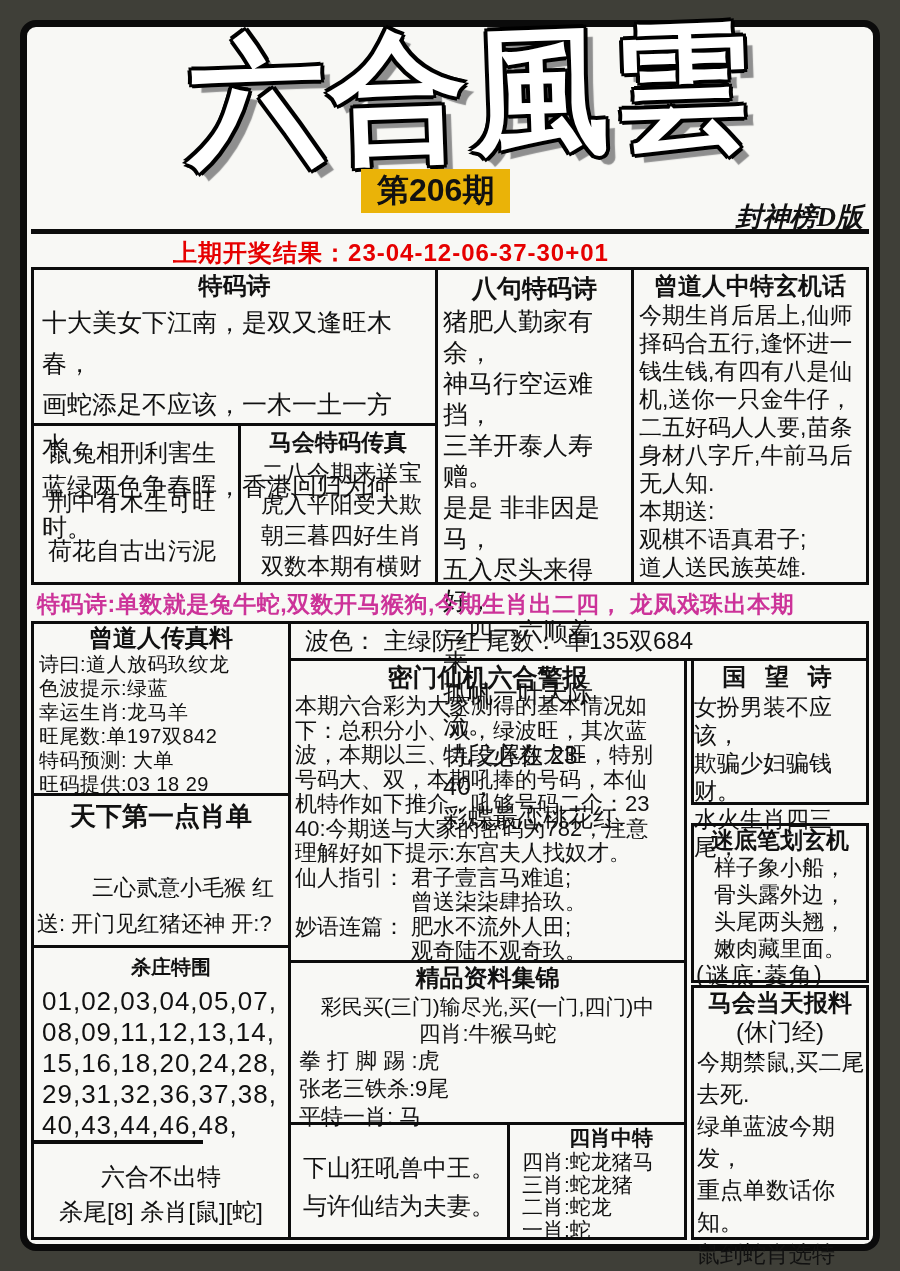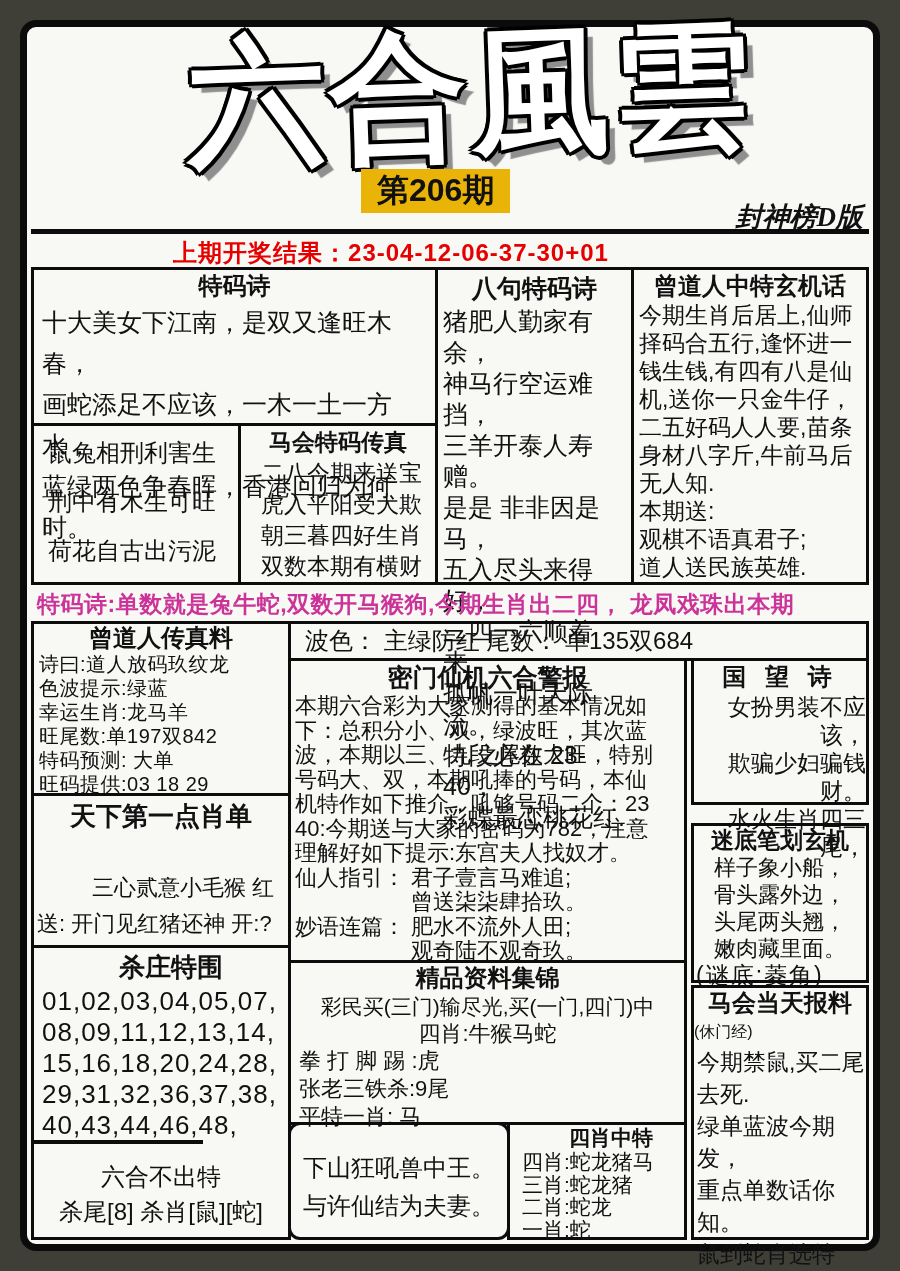--- a/index.html
+++ b/index.html
@@ -81,61 +81,61 @@
   .czliao     { left:0; top:590px; width:260px; height:175px; }
   .czliao .bt { font-size:24px; line-height:28px; }
   .czliao .ln { font-size:20px; line-height:24px; padding-left:5px; letter-spacing:0.5px; }
 
   .dianxiao   { left:0; top:762px; width:260px; height:155px; }
   .dianxiao .bt { font-size:26px; line-height:40px; }
   .dianxiao .dx1 { position:absolute; right:14px; bottom:42px; font-size:22px; }
   .dianxiao .dx2 { position:absolute; left:3px;  bottom:6px;  font-size:22px; }
 
   .shazhuang  { left:0; top:914px; width:260px; height:198px; border-bottom:none; }
-  .shazhuang .bt { font-size:26px; line-height:38px;margin-left:20px; }
+  .shazhuang .bt { font-size:20px; line-height:38px;margin-left:20px; }
   .shazhuang .ln { font-size:26px; line-height:31px; padding-left:8px; letter-spacing:1px; }
 
   .buchute    { left:0; top:1112px; width:260px; height:97px; border-top:none; text-align:center; padding-top:16px; }
   .buchute .ln { font-size:24px; line-height:35px; }
   .half-rule  { position:absolute; left:0; top:1109px; width:172px; height:4px; background:#0c0c0c; z-index:3; }
 
   
   .bose       { left:257px; top:590px; width:581px; height:40px; }
   .bose .ln   { font-size:24px; line-height:33px; padding-left:14px; }
 
   .mimen      { left:257px; top:627px; width:399px; height:305px; }
   .mimen .bt  { font-size:25px; line-height:33px; }
   .mimen .ln  { font-size:22px; line-height:24.5px; padding:0 2px 0 4px; }
 
   .jingpin    { left:257px; top:929px; width:399px; height:165px; }
   .jingpin .bt  { font-size:24px; line-height:30px; }
   .jingpin .jp0 { font-size:21px; line-height:27px; text-align:center; }
   .jingpin .jp1 { font-size:22px; line-height:27px; text-align:center; }
   .jingpin .jpl { font-size:22px; line-height:28px; padding-left:8px; }
 
-  .xiashan    { left:257px; top:1091px; width:222px; height:118px; text-align:center; padding-top:24px;border-radius:12px; }
+  .xiashan    { left:257px; top:1091px; width:222px; height:118px; text-align:center; padding-top:24px; }
   .xiashan .ln { font-size:24px; line-height:38px; }
 
   .sixiao     { left:476px; top:1091px; width:180px; height:118px; }
   .sixiao .bt { font-size:21px; line-height:26px; padding-left:28px; }
   .sixiao .ln { font-size:21px; line-height:22.5px; padding-left:12px; }
 
   
   .guowang    { left:660px; top:627px; width:178px; height:147px; }
   .guowang .bt { font-size:24px; line-height:32px; letter-spacing:6px; }
-  .guowang .ln { font-size:23px; line-height:28px; text-align:right; }
+  .guowang .ln { font-size:23px; line-height:28px; text-align:left; }
 
   .midi       { left:660px; top:792px; width:178px; height:160px; }
   .midi .bt   { font-size:23px; line-height:28px; }
   .midi .ln   { font-size:22px; line-height:27px; text-align:center; }
   .midi .ans  { font-size:23px; line-height:27px; padding-left:2px; letter-spacing:2px; }
 
   .baoliao    { left:660px; top:954px; width:178px; height:255px; }
   .baoliao .bt  { font-size:24px; line-height:30px; }
-  .baoliao .sub { font-size:16px; line-height:28px; text-align:left; }
+  .baoliao .sub { font-size:24px; line-height:28px; text-align:center; }
   .baoliao .ln  { font-size:23px; line-height:32px; padding-left:3px; }
 </style>
 </head>
 <body>
 
 <div class="inner">
   <div class="canvas">
 
     <div class="big-title">六合風雲</div>
     <div class="issue">第206期</div>

